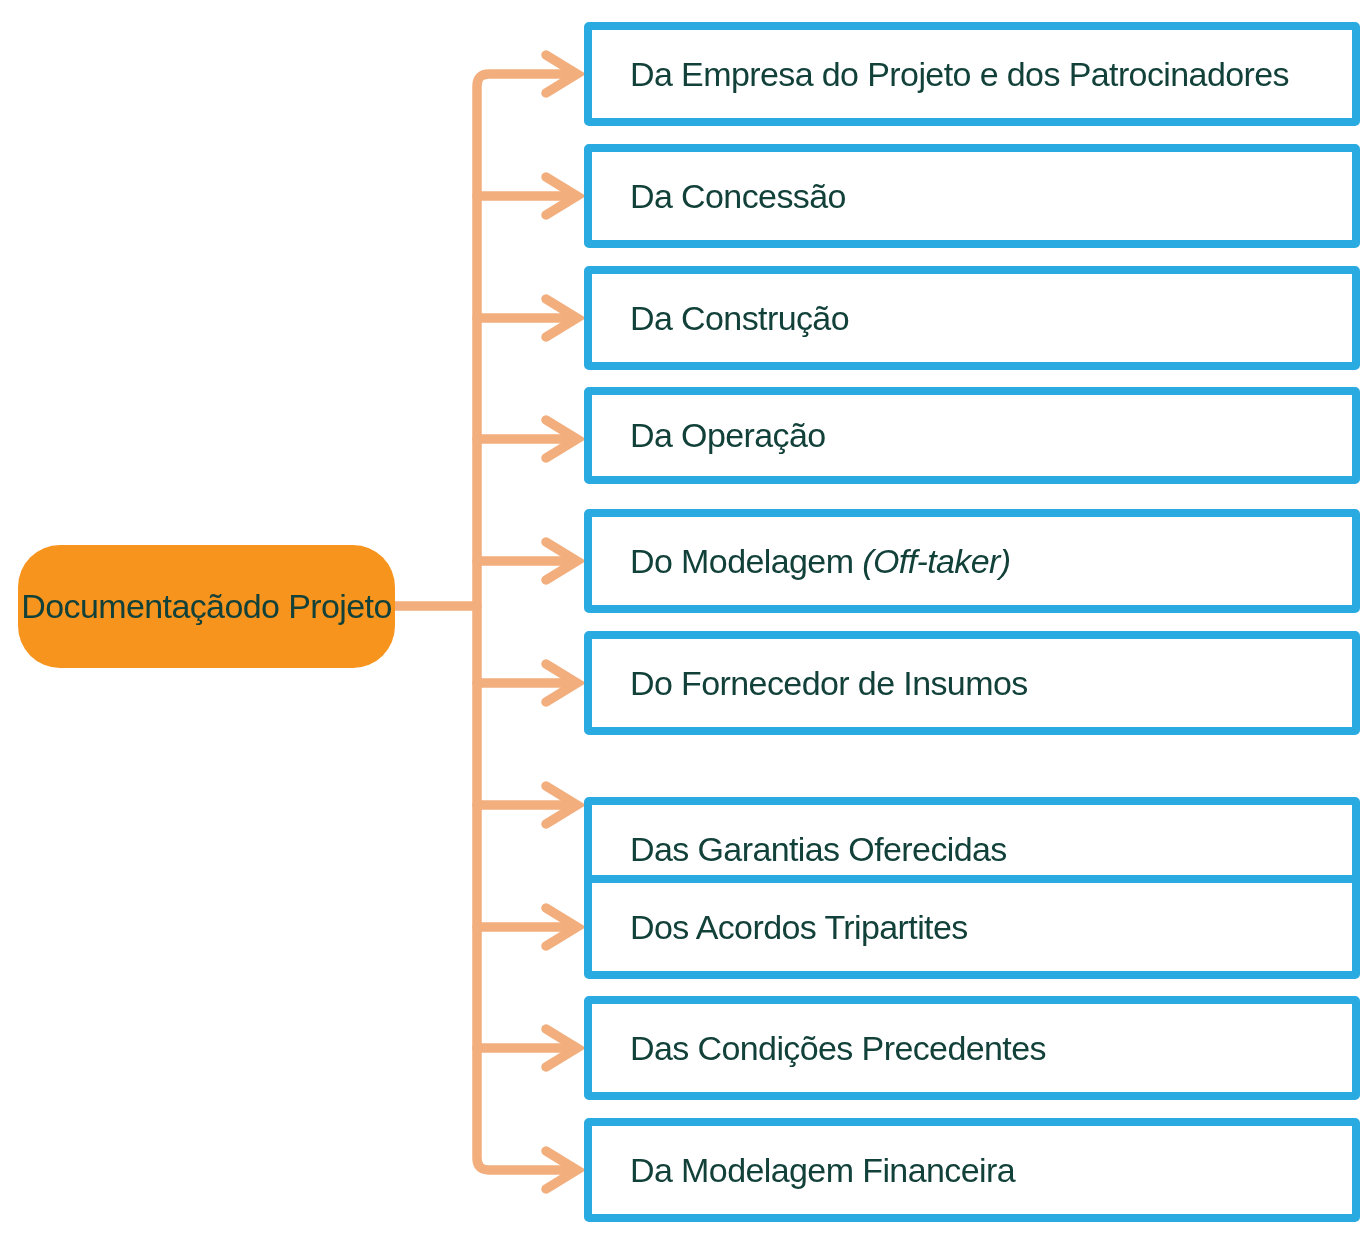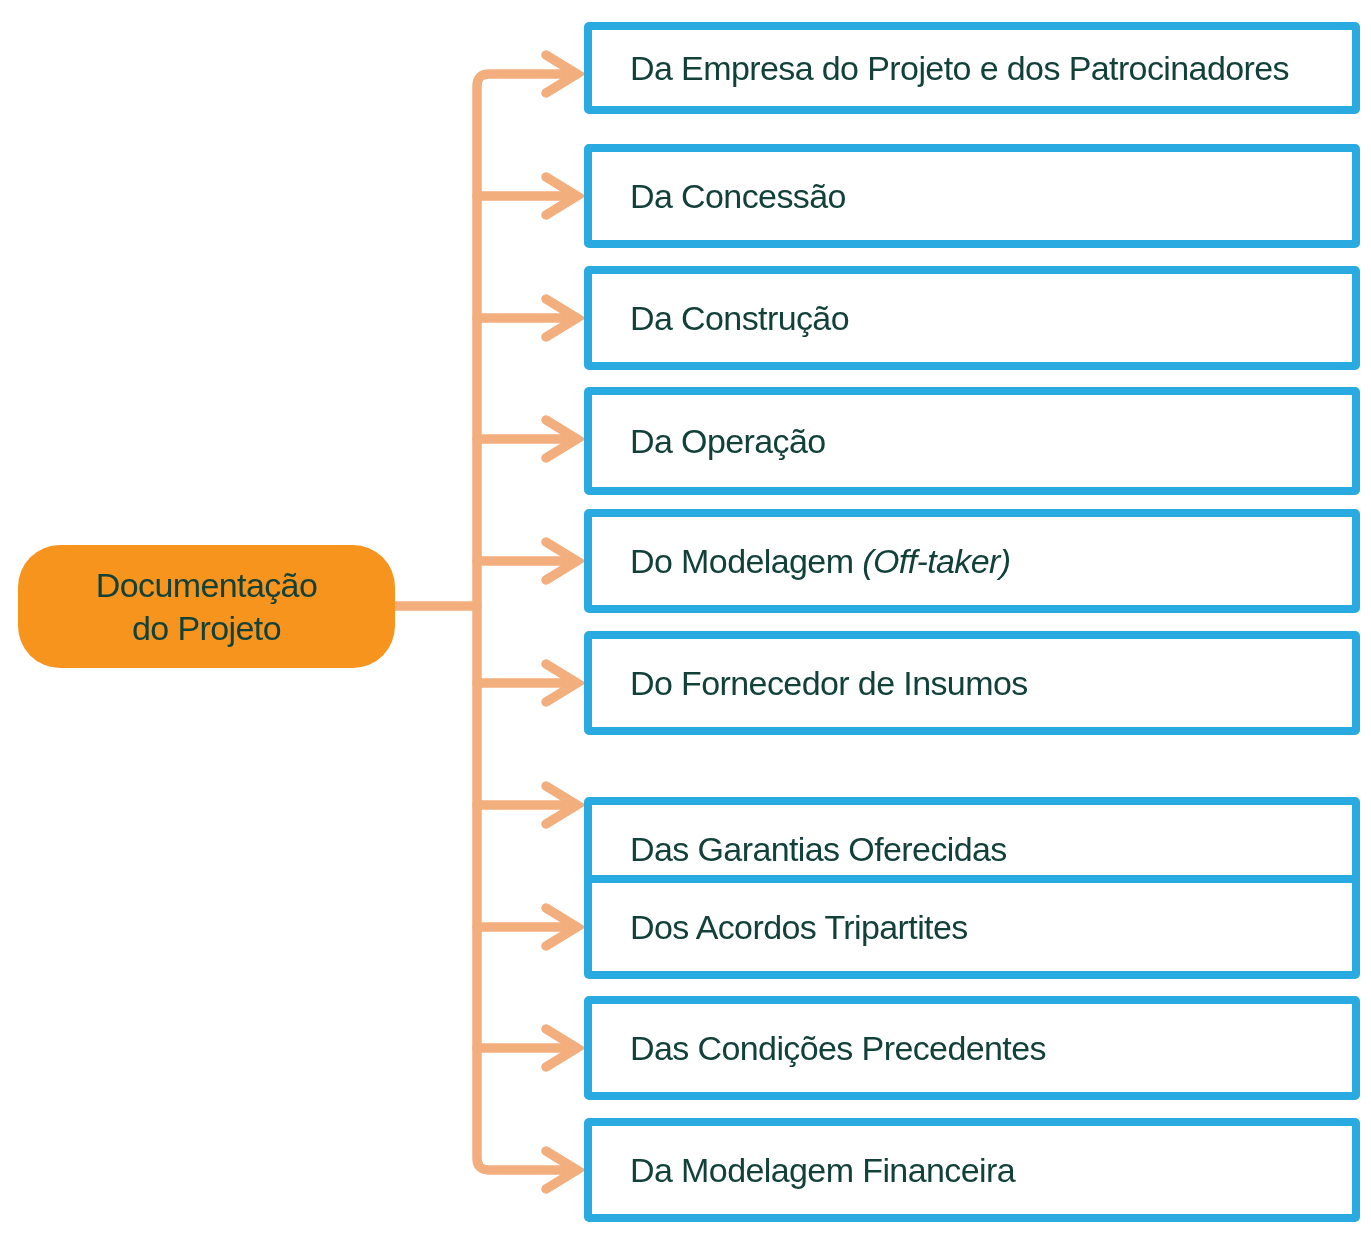--- a/index.html
+++ b/index.html
@@ -25,21 +25,21 @@
   }
   .root-box {
     position: absolute;
     left: 18px;
     top: 545px;
     width: 377px;
     height: 123px;
     background: var(--root-fill, #F7941E);
     border-radius: 42px;
     display: flex;
-    flex-direction: column;
+    flex-direction: row;
     align-items: center;
     justify-content: center;
     text-align: center;
   }
   .root-box .line {
     color: var(--text-color, #12413A);
     font-size: 34px;
     line-height: 43px;
     letter-spacing: -0.6px;
     white-space: nowrap;
@@ -94,36 +94,36 @@
       <path d="M 546 1029 L 577 1048 L 546 1067" fill="none" stroke="#F2AE7D" stroke-width="9.5" stroke-linecap="round"></path>
       <path d="M 546 1151 L 577 1170 L 546 1189" fill="none" stroke="#F2AE7D" stroke-width="9.5" stroke-linecap="round"></path>
     </svg>
 
   <div class="root-box">
     <div class="line">Documentação</div>
     <div class="line">do Projeto</div>
   </div>
 
   <div id="nodes-container">
-      <div class="node-box" style="top: 22px; height: 92px;">
+      <div class="node-box" style="top: 22px; height: 104px;">
     <div class="node-label">
       <span class="txt">Da Empresa do Projeto e dos Patrocinadores</span><span class="it"></span>
     </div>
   </div>
       <div class="node-box" style="top: 144px; height: 104px;">
     <div class="node-label">
       <span class="txt">Da Concessão</span><span class="it"></span>
     </div>
   </div>
       <div class="node-box" style="top: 266px; height: 104px;">
     <div class="node-label">
       <span class="txt">Da Construção</span><span class="it"></span>
     </div>
   </div>
-      <div class="node-box" style="top: 387px; height: 108px;">
+      <div class="node-box" style="top: 387px; height: 97px;">
     <div class="node-label">
       <span class="txt">Da Operação</span><span class="it"></span>
     </div>
   </div>
       <div class="node-box" style="top: 509px; height: 104px;">
     <div class="node-label">
       <span class="txt">Do Modelagem </span><span class="it">(Off-taker)</span>
     </div>
   </div>
       <div class="node-box" style="top: 631px; height: 104px;">

